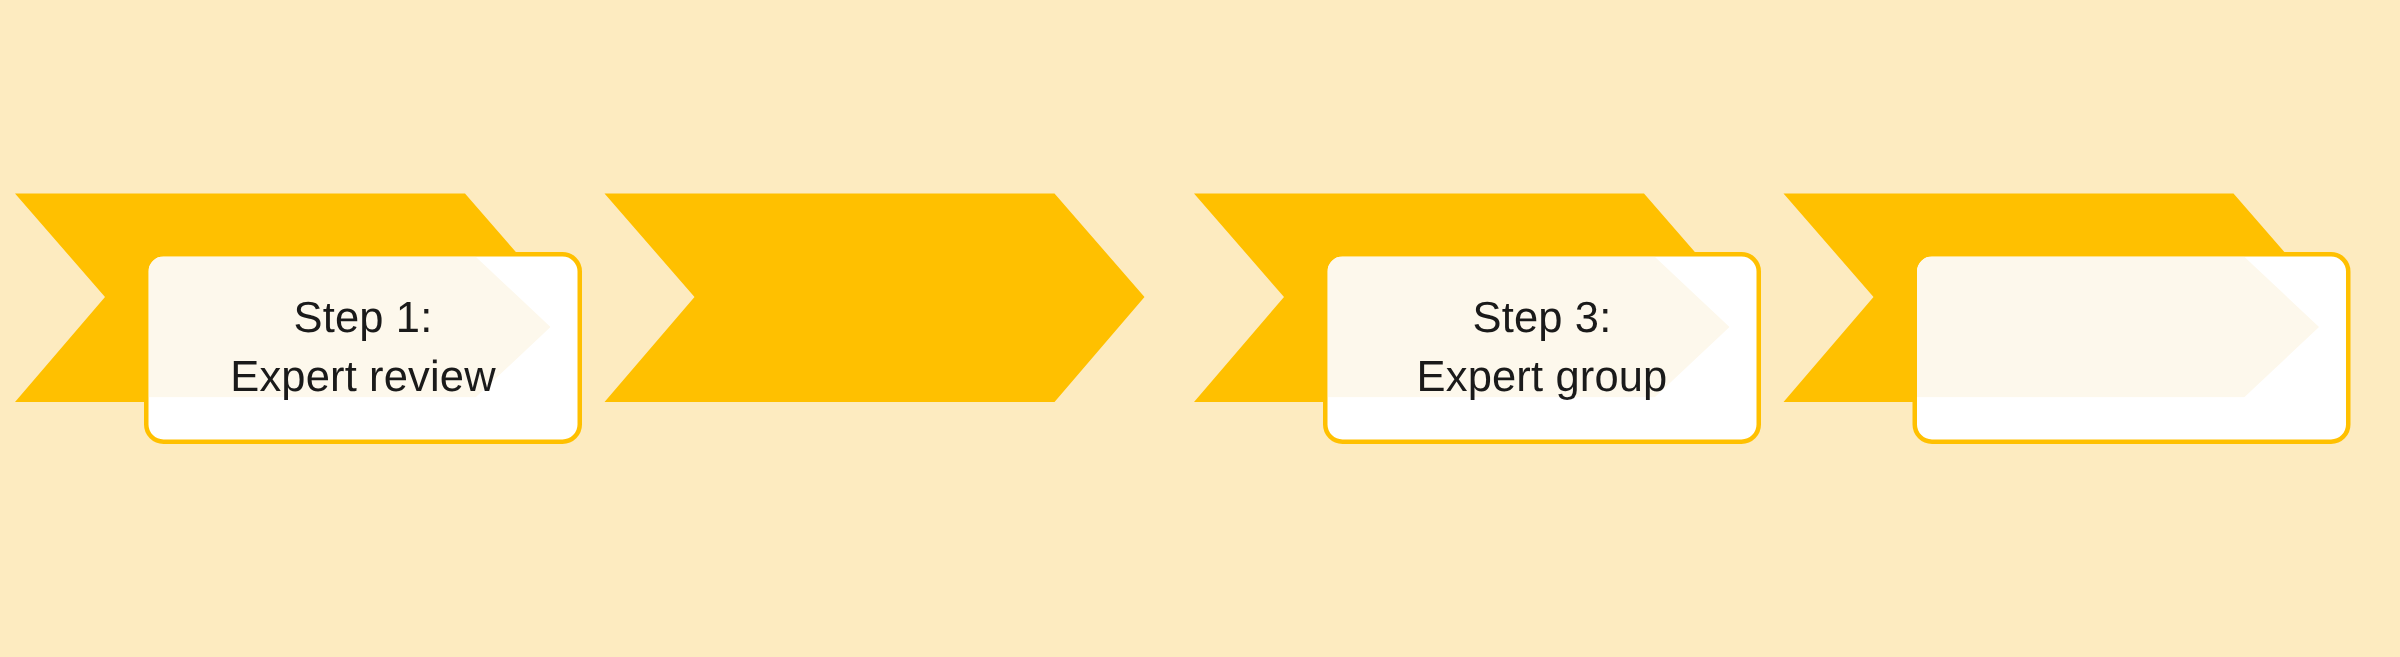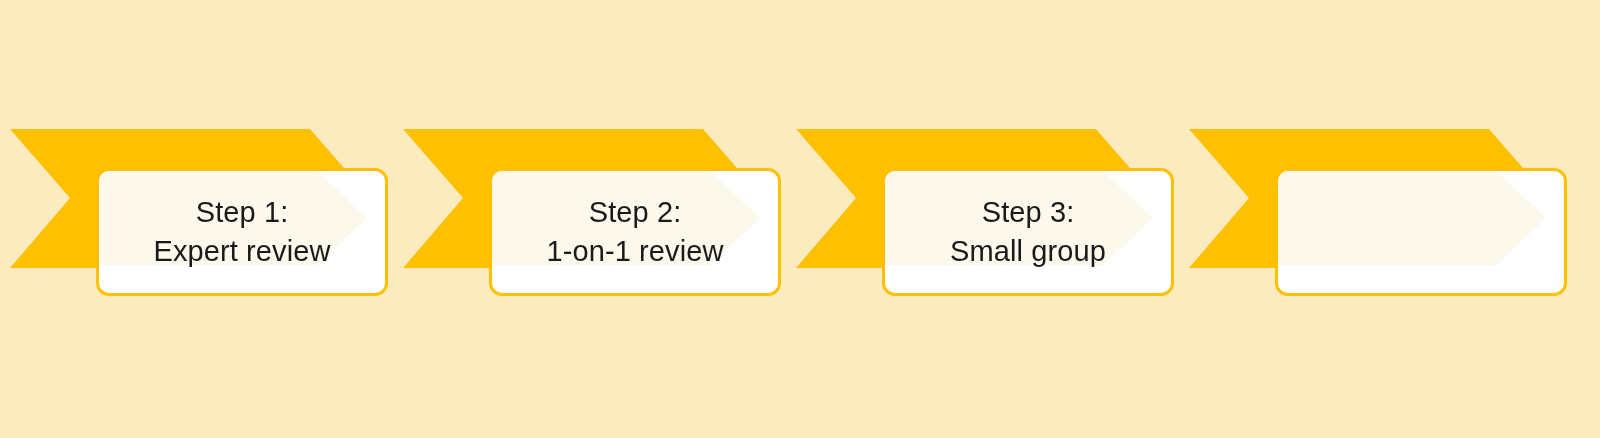--- a/index.html
+++ b/index.html
@@ -94,30 +94,25 @@
   </svg>
 
   <div class="card-layer">
 
     <div class="step-card" style="left:96px;">
       <div class="card-tint"></div>
       <div class="card-label">Step 1:
 Expert review</div>
     </div>
 
-    <div class="step-card" style="left:489px;">
-      <div class="card-tint"></div>
-      <div class="card-label">Step 2:
-1-on-1 review</div>
-    </div>
 
     <div class="step-card" style="left:882px;">
       <div class="card-tint"></div>
       <div class="card-label">Step 3:
-Small group</div>
+Expert group</div>
     </div>
 
     <div class="step-card" style="left:1275px;">
       <div class="card-tint"></div>
     </div>
 
   </div>
 </div>
 
 </body></html>

